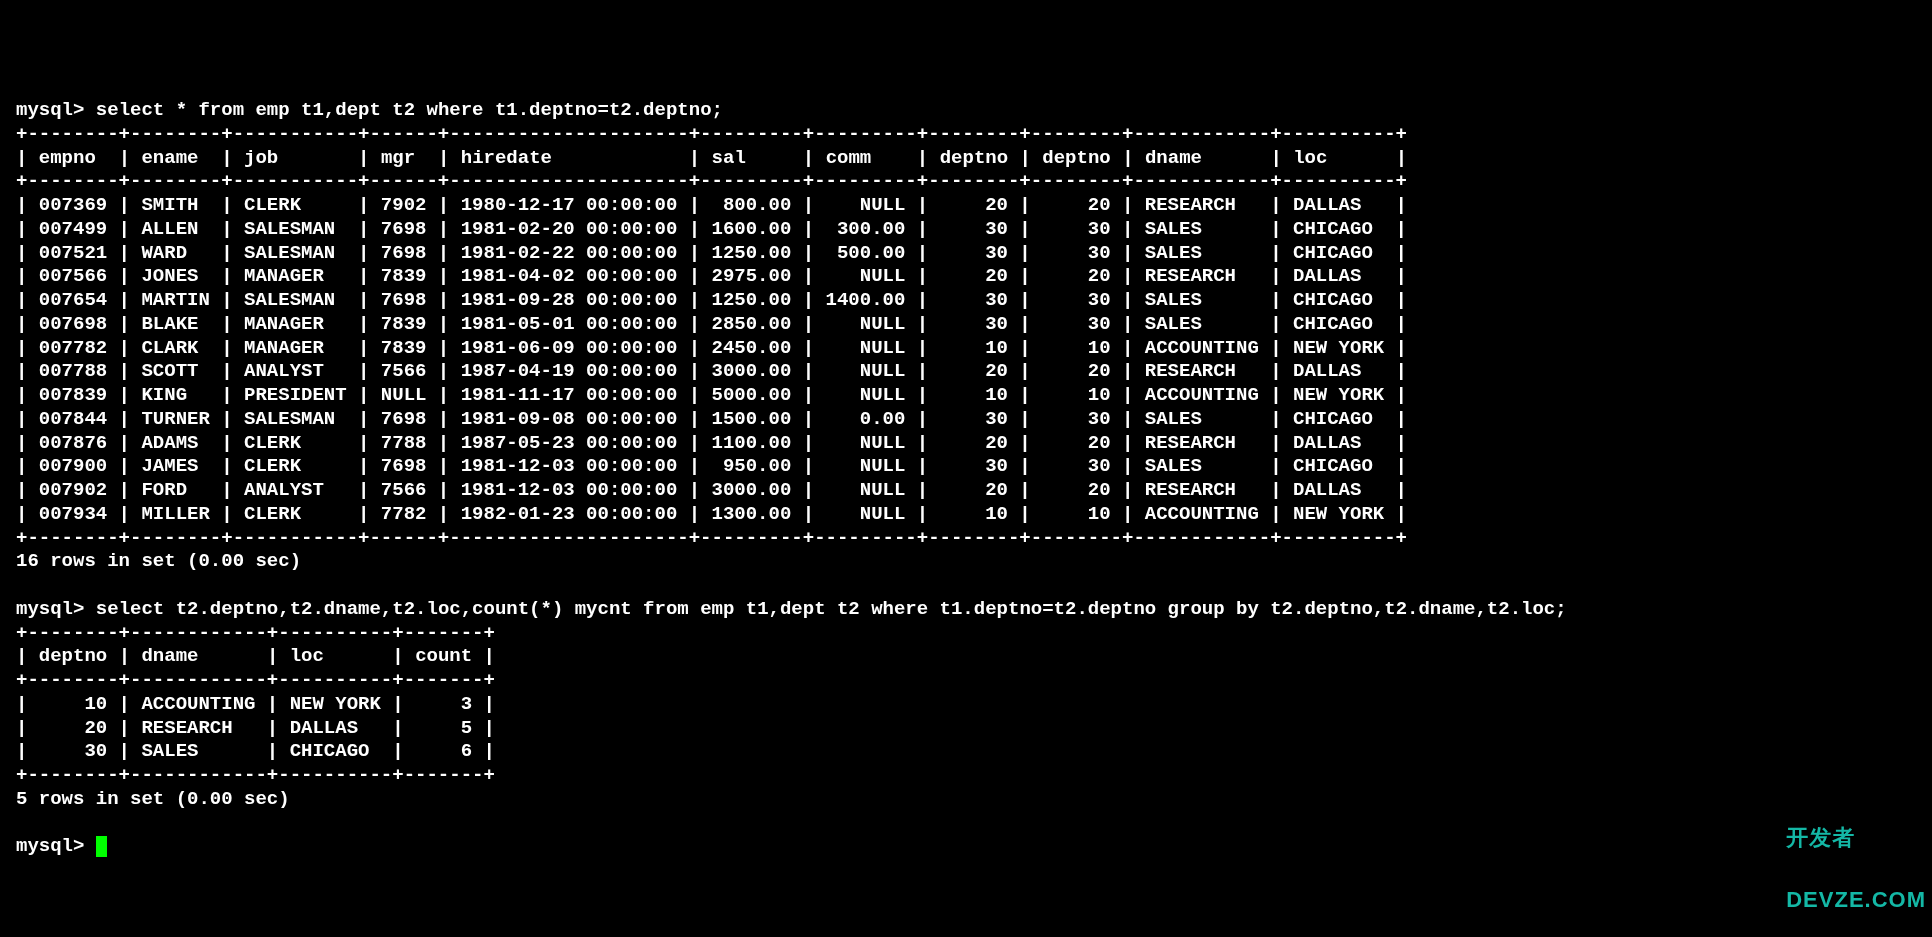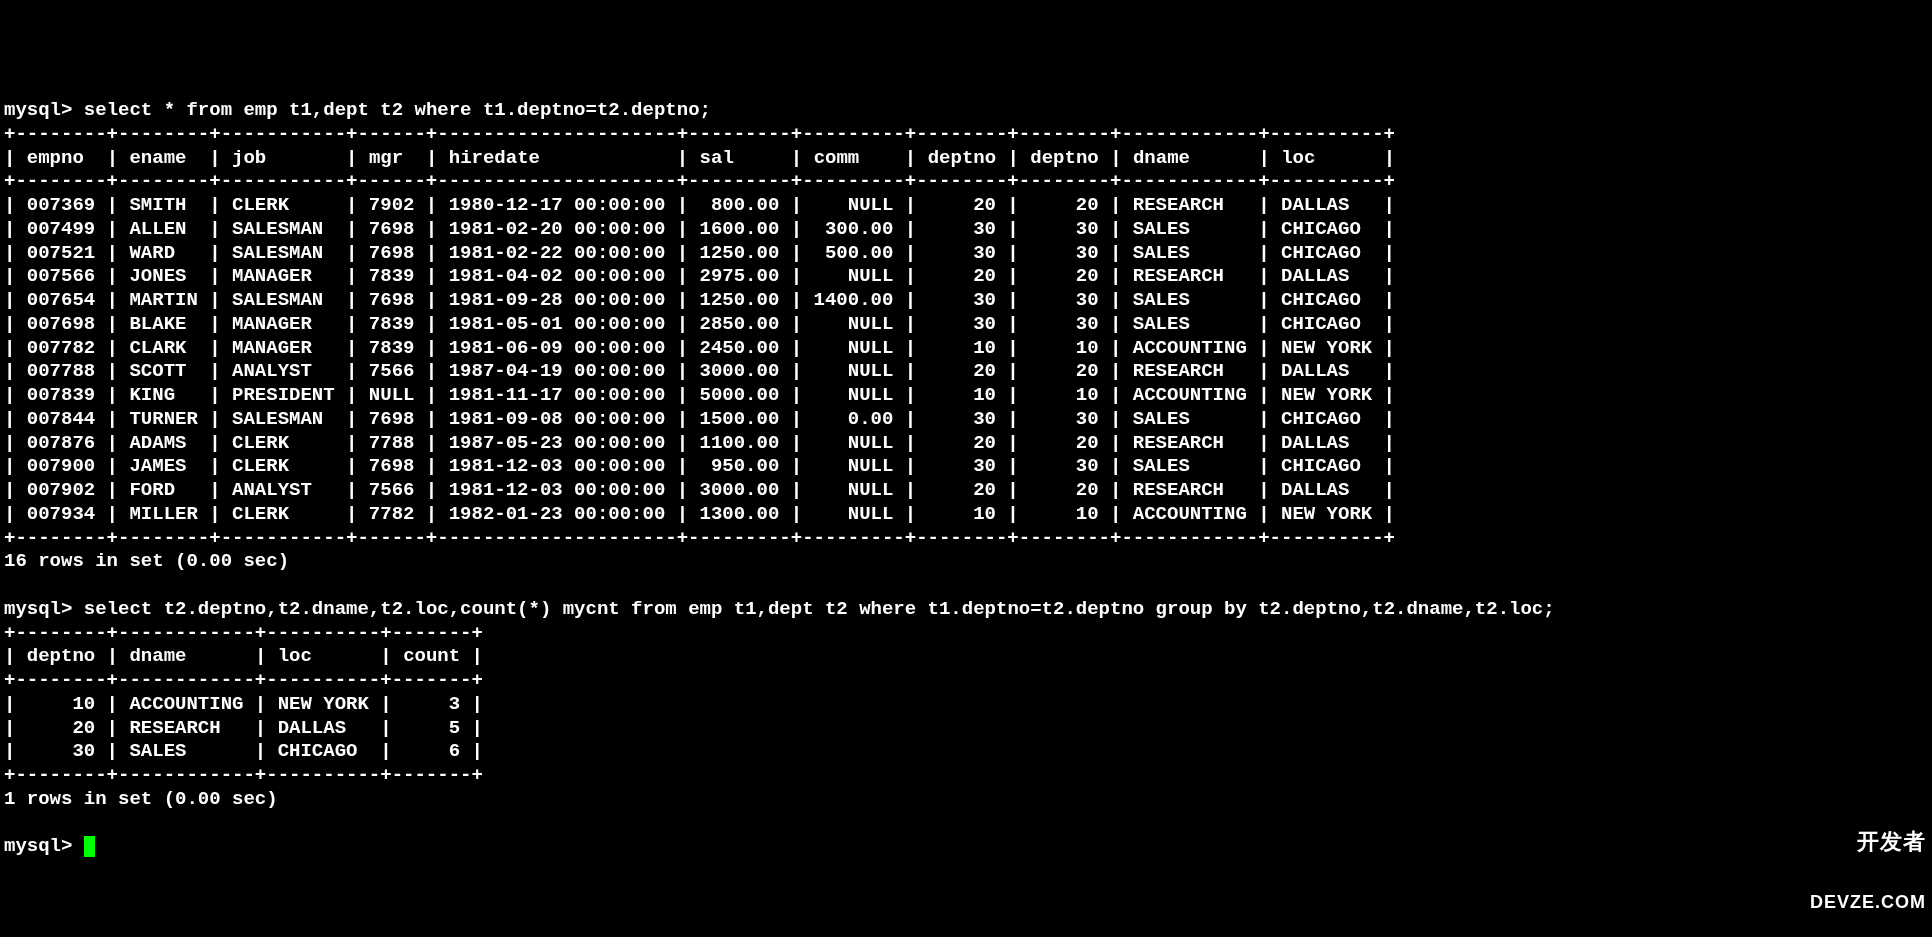--- a/index.html
+++ b/index.html
@@ -12,46 +12,46 @@
       color: #ffffff;
       font-family: 'Consolas', 'Monaco', 'Courier New', monospace;
       font-size: 19px;
       font-weight: bold;
       line-height: 1.25;
       padding: 0;
       white-space: pre;
       overflow-x: auto;
     }
     .terminal {
-      padding: 4px 4px;
+      padding: 4px 16px;
     }
     .cursor {
       background-color: #00ff00;
       display: inline-block;
       width: 11px;
       height: 21px;
       vertical-align: text-bottom;
     }
     .watermark {
       position: fixed;
       bottom: 6px;
       right: 6px;
       font-family: Arial, sans-serif;
       font-size: 20px;
-      color: #ffffff;
+      color: #14b8a6;
       line-height: 1;
-      text-align: right;
+      text-align: left;
       font-weight: bold;
       letter-spacing: 1px;
     }
     .watermark .line1 {
       font-size: 22px;
     }
     .watermark .line2 {
-      font-size: 18px;
+      font-size: 22px;
     }
   </style>
 </head>
 <body>
 
 
 
 <div class="terminal"><span><span>mysql&gt;</span> <span>select * from emp t1,dept t2 where t1.deptno=t2.deptno;</span></span>
 <span>+--------+--------+-----------+------+---------------------+---------+---------+--------+--------+------------+----------+</span>
 <span>| <span>empno</span>  | <span>ename</span>  | <span>job</span>       | <span>mgr</span>  | <span>hiredate</span>            | <span>sal</span>     | <span>comm</span>    | <span>deptno</span> | <span>deptno</span> | <span>dname</span>      | <span>loc</span>      |</span>
@@ -74,21 +74,21 @@
 <span>16 rows in set (0.00 sec)</span>
 
 <span><span>mysql&gt;</span> <span>select t2.deptno,t2.dname,t2.loc,count(*) mycnt from emp t1,dept t2 where t1.deptno=t2.deptno group by t2.deptno,t2.dname,t2.loc;</span></span>
 <span>+--------+------------+----------+-------+</span>
 <span>| <span>deptno</span> | <span>dname</span>      | <span>loc</span>      | <span>count</span> |</span>
 <span>+--------+------------+----------+-------+</span>
 <span id="table2-rows">|     10 | ACCOUNTING | NEW YORK |     3 |
 |     20 | RESEARCH   | DALLAS   |     5 |
 |     30 | SALES      | CHICAGO  |     6 |
 </span><span>+--------+------------+----------+-------+</span>
-<span>1 rows in set (0.00 sec)</span>
+<span>5 rows in set (0.00 sec)</span>
 
 <span><span>mysql&gt;</span> <span class="cursor"></span></span></div>
 
 <div class="watermark">
   <div class="line1">开发者</div>
   <div class="line2">DEVZE.COM</div>
 </div>
 
 
 

